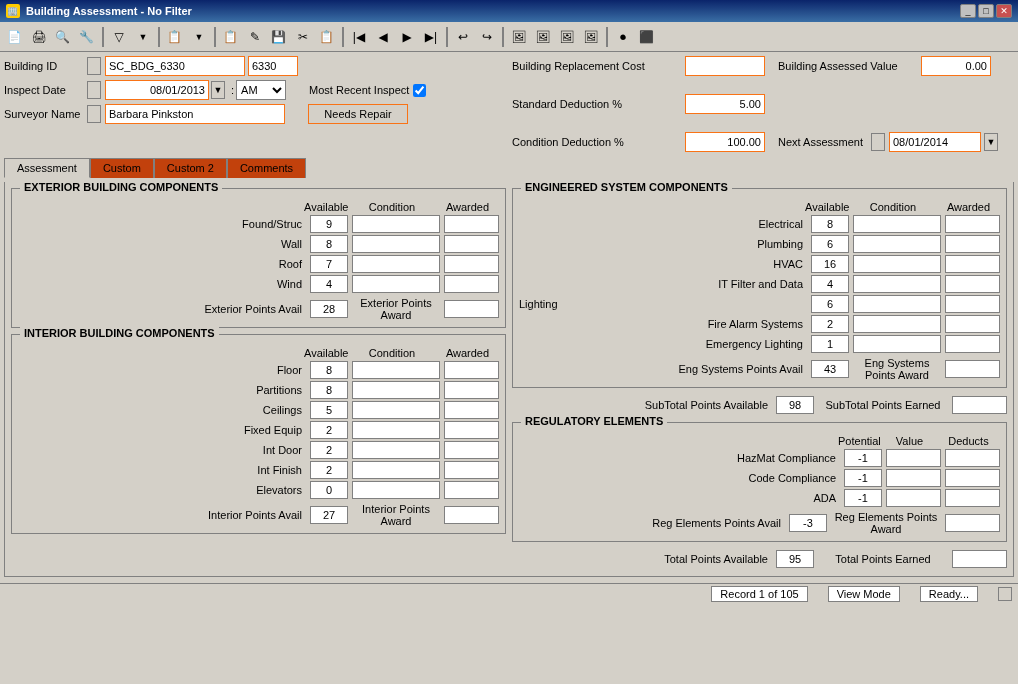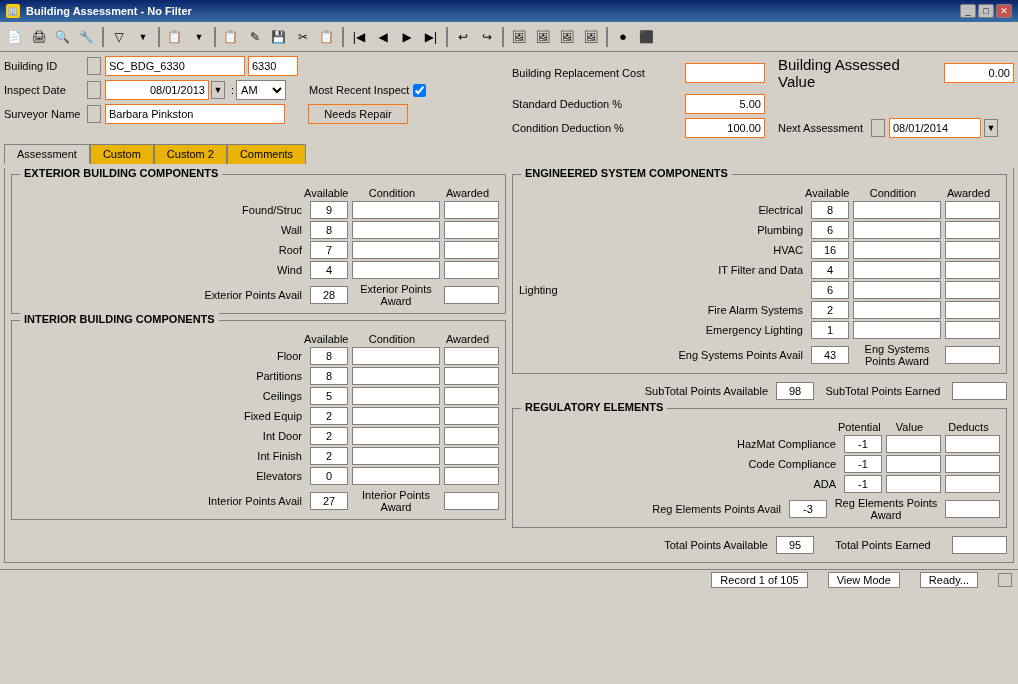--- a/index.html
+++ b/index.html
@@ -104,21 +104,21 @@
       padding: 1px 3px;
       font-size: 11px;
     }
     .tabs {
       display: flex;
       gap: 0;
       margin-bottom: 4px;
     }
     .tab {
       padding: 3px 12px;
-      background: #eab308;
+      background: #c2410c;
       border: 1px solid #808080;
       border-bottom: none;
       cursor: pointer;
       font-size: 11px;
     }
     .tab.active {
       background: #d4d0c8;
       border-bottom: 1px solid #d4d0c8;
       z-index: 1;
     }
@@ -288,25 +288,25 @@
       </div>
       <div class="field-row">
         <span class="field-label">Surveyor Name</span>
         <div style="width:14px; height:18px; border:1px solid #808080; background:#d4d0c8; margin-right:1px;"></div>
         <input class="field-input" style="width: 180px;" value="Barbara Pinkston">
         <div style="margin-left:20px;">
           <input class="field-input" style="width: 100px; background: rgb(212, 208, 200); text-align: center;" value="Needs Repair" readonly="">
         </div>
       </div>
     </div>
-    <div style="flex:1; display:flex; flex-direction:column; gap:2px;">
+    <div style="flex:1; display:flex; flex-direction:column; gap:16px;">
       <div class="field-row">
         <span style="font-size:11px; min-width:170px;">Building Replacement Cost</span>
         <input class="field-input" style="width: 80px;" value="">
-        <span style="margin-left:10px; font-size:15px; min-width:140px;">Building Assessed Value</span>
+        <span style="margin-left:10px; font-size:11px; min-width:140px;">Building Assessed Value</span>
         <input class="field-input" style="width: 70px; text-align: right;" value="0.00">
       </div>
       <div class="field-row">
         <span style="font-size:11px; min-width:170px;">Standard Deduction %</span>
         <input class="field-input" style="width: 80px; text-align: right;" value="5.00">
       </div>
       <div class="field-row">
         <span style="font-size:11px; min-width:170px;">Condition Deduction %</span>
         <input class="field-input" style="width: 80px; text-align: right;" value="100.00">
         <span style="margin-left:10px; font-size:11px; min-width:90px;">Next Assessment</span>

